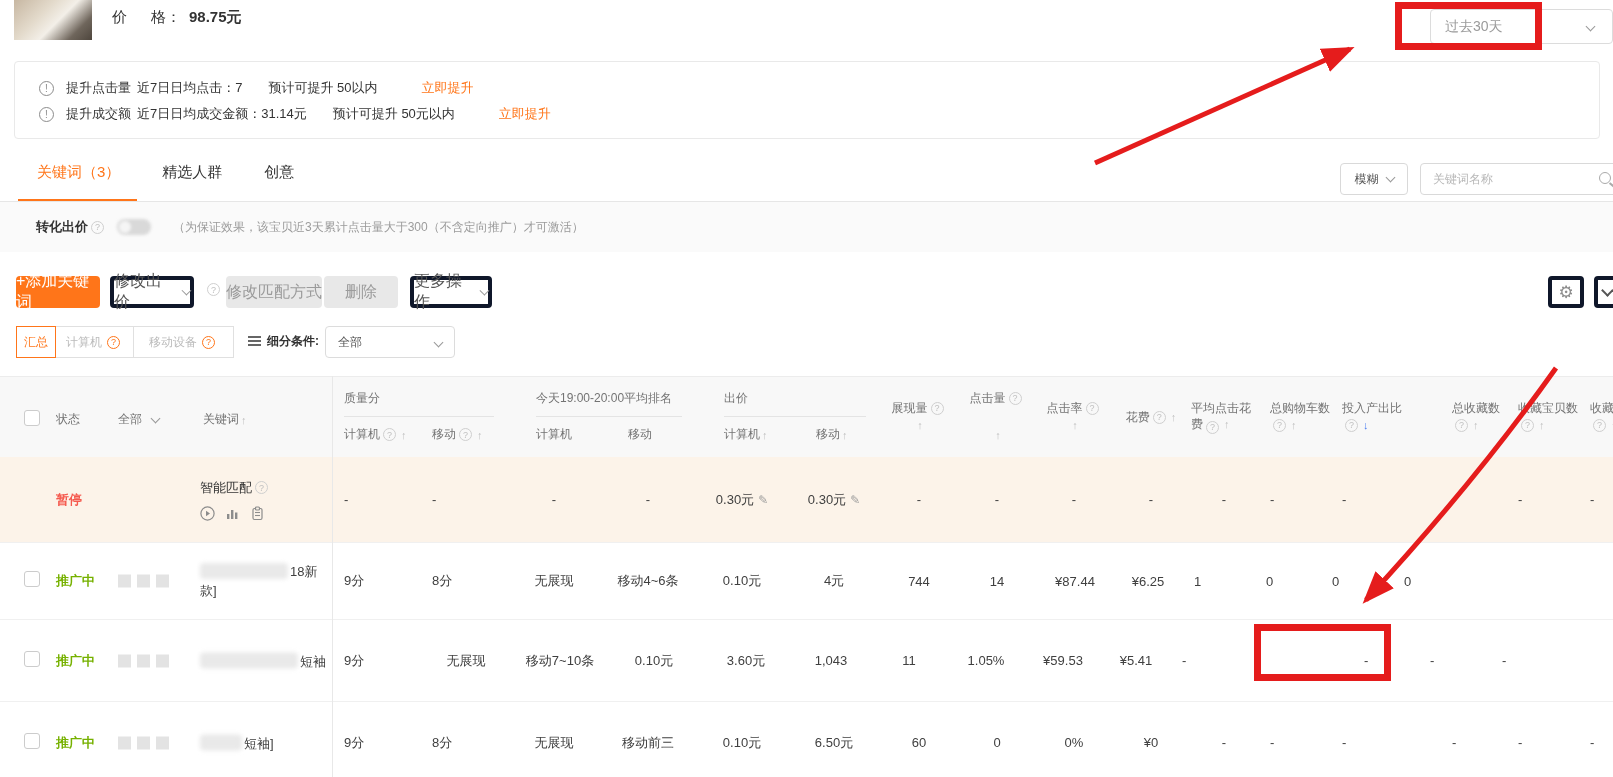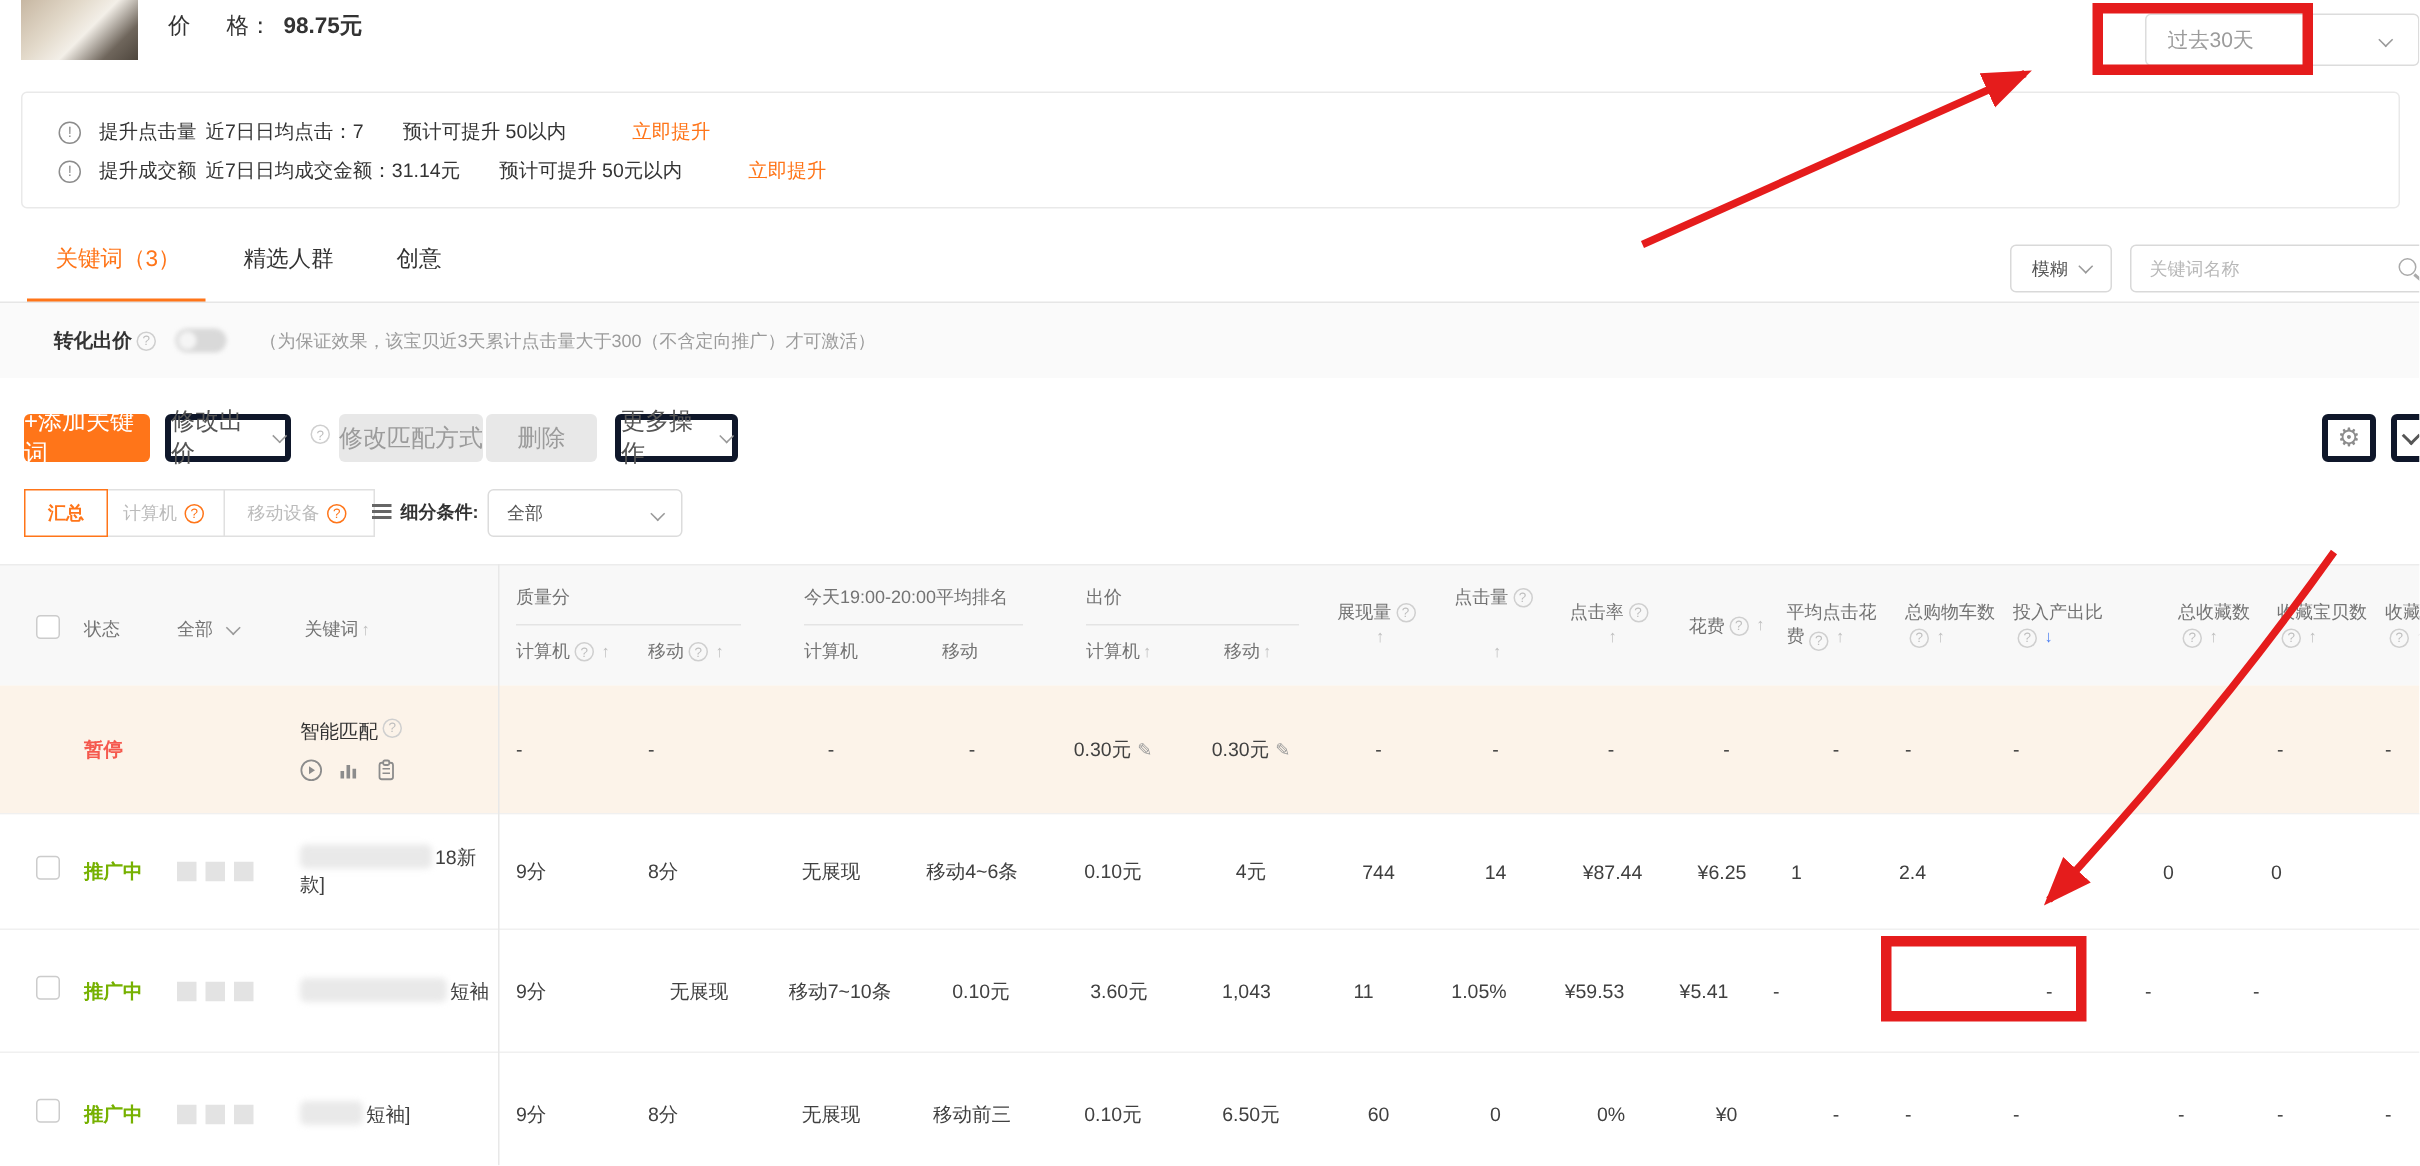--- a/index.html
+++ b/index.html
@@ -68,21 +68,21 @@
   .btn-gear { left:1548px; width:36px; height:32px; color:#8c8c8c; font-size:17px; }
   .btn-dl { left:1594px; width:40px; }
   .dl-glyph { width:9px; height:9px; border-right:2.5px solid #555; border-bottom:2.5px solid #555; transform:rotate(45deg); margin-right:14px; margin-bottom:3px; }
 
   
   .seg { position:absolute; left:16px; top:326px; height:32px; display:flex; }
   .seg .s { height:32px; display:flex; align-items:center; justify-content:center; font-size:12px; border:1px solid #e0e0e0;
     border-left:none; color:#bbb; background:#fff; cursor:pointer; }
   .seg .s:first-child { border-left:1px solid #e0e0e0; }
   .seg .s.on { border:1px solid #ff7519 !important; color:#ff7519; }
-  .s1 { width:56px;font-weight:bold; } .s2 { width:78px; } .s3 { width:100px; }
+  .s1 { width:40px; } .s2 { width:78px; } .s3 { width:100px; }
   .seg-cond { position:absolute; left:248px; top:333px; display:flex; align-items:center; font-size:12px; color:#333; font-weight:700; }
   .list-ic { width:13px; height:11px; margin-right:6px; position:relative; display:inline-block; }
   .list-ic i { position:absolute; left:0; width:13px; height:2px; background:#666; }
   .list-ic i:nth-child(1){top:0;} .list-ic i:nth-child(2){top:4px;} .list-ic i:nth-child(3){top:8px;}
   .seg-select { position:absolute; left:325px; top:326px; width:130px; height:32px; border:1px solid #dcdcdc; border-radius:4px;
     display:flex; align-items:center; font-size:12px; color:#555; padding-left:12px; background:#fff; }
   .seg-select .cv { position:absolute; right:12px; top:12px; }
 
   
   .cv { display:inline-block; width:7px; height:7px; border-right:1.5px solid #999; border-bottom:1.5px solid #999; transform:rotate(45deg); }
@@ -123,21 +123,21 @@
   .wrapw .q { vertical-align:-2px; }
 
   .fx { position:absolute; top:50%; transform:translateY(-50%); }
   .p-cb { left:24px; } .p-st { left:56px; } .p-sq { left:118px; display:flex; } .p-kw { left:200px; }
   .cb { display:inline-block; width:16px; height:16px; border:1px solid #ccc; border-radius:3px; background:#fff; }
   .st { font-size:13px; font-weight:700; }
   .st.red { color:#f5594e; } .st.grn { color:#76b100; }
   .p-sq i { width:13px; height:13px; background:#e3e3e3; margin-right:6px; }
   .blurblob { display:inline-block; height:16px; background:#e9e9e9; border-radius:4px; filter:blur(2px); vertical-align:-3px; }
   .kwtail { font-size:13px; color:#404040; margin-left:2px; }
-  .smart { font-size:13px; color:#333; display:flex; }
+  .smart { font-size:13px; color:#333; display:flex; align-items:center; }
   .smart-ics { display:flex; gap:10px; margin-top:9px; color:#8c8c8c; }
   .smart-ics svg { display:block; }
   .pencil { color:#9b9b9b; font-size:12px; margin-left:4px; }
   .vline { position:absolute; left:332px; top:376px; width:1px; height:401px; background:#e8e8e8; }
 
   
   .hfx { position:absolute; font-size:12px; color:#737373; display:flex; align-items:center; }
 
   
   .anno-box { position:absolute; border:7px solid #e51c1c; z-index:60; pointer-events:none; }
@@ -461,21 +461,20 @@
       <div class="td c1 lft">8分</div>
       <div class="td c2">无展现</div>
       <div class="td c3">移动4~6条</div>
       <div class="td c4">0.10元</div>
       <div class="td c5">4元</div>
       <div class="td c6">744</div>
       <div class="td c7">14</div>
       <div class="td c9">¥87.44</div>
       <div class="td c10">¥6.25</div>
       <div class="td c11 lpad">1</div>
-      <div class="td c12 lpad">2.4</div>
       <div class="td c13 lpad">0</div>
       <div class="td c14 lpad">0</div>
       <div class="td c15 lpad8">0</div>
     </div>
 
     <div class="tr" style="height:82px">
       <div class="fixed">
         <span class="fx p-cb"><span class="cb"></span></span>
         <span class="fx p-st st grn">推广中</span>
         <span class="fx p-sq">

